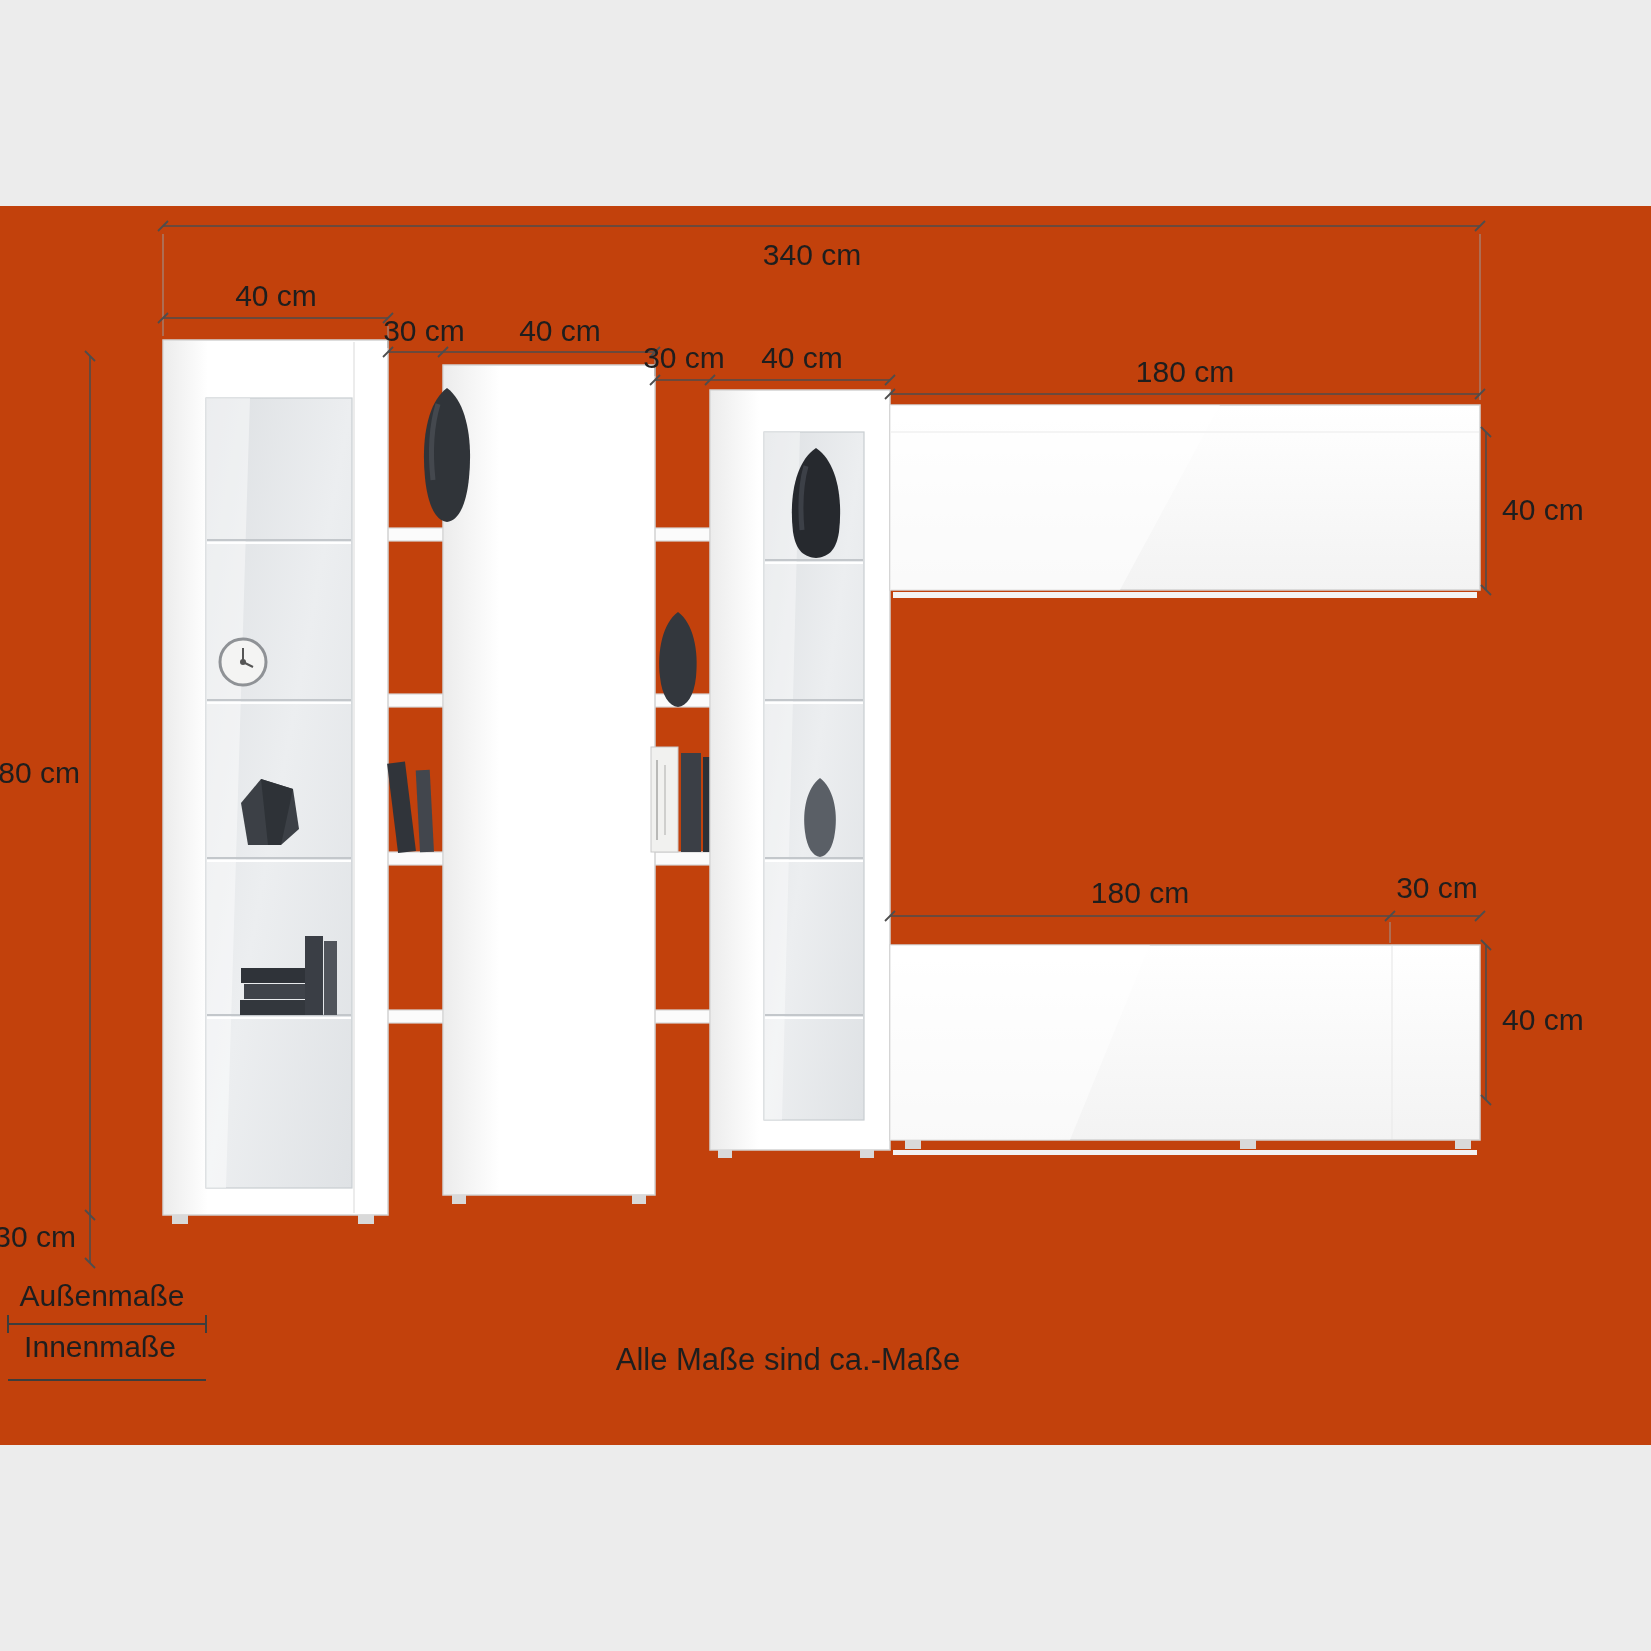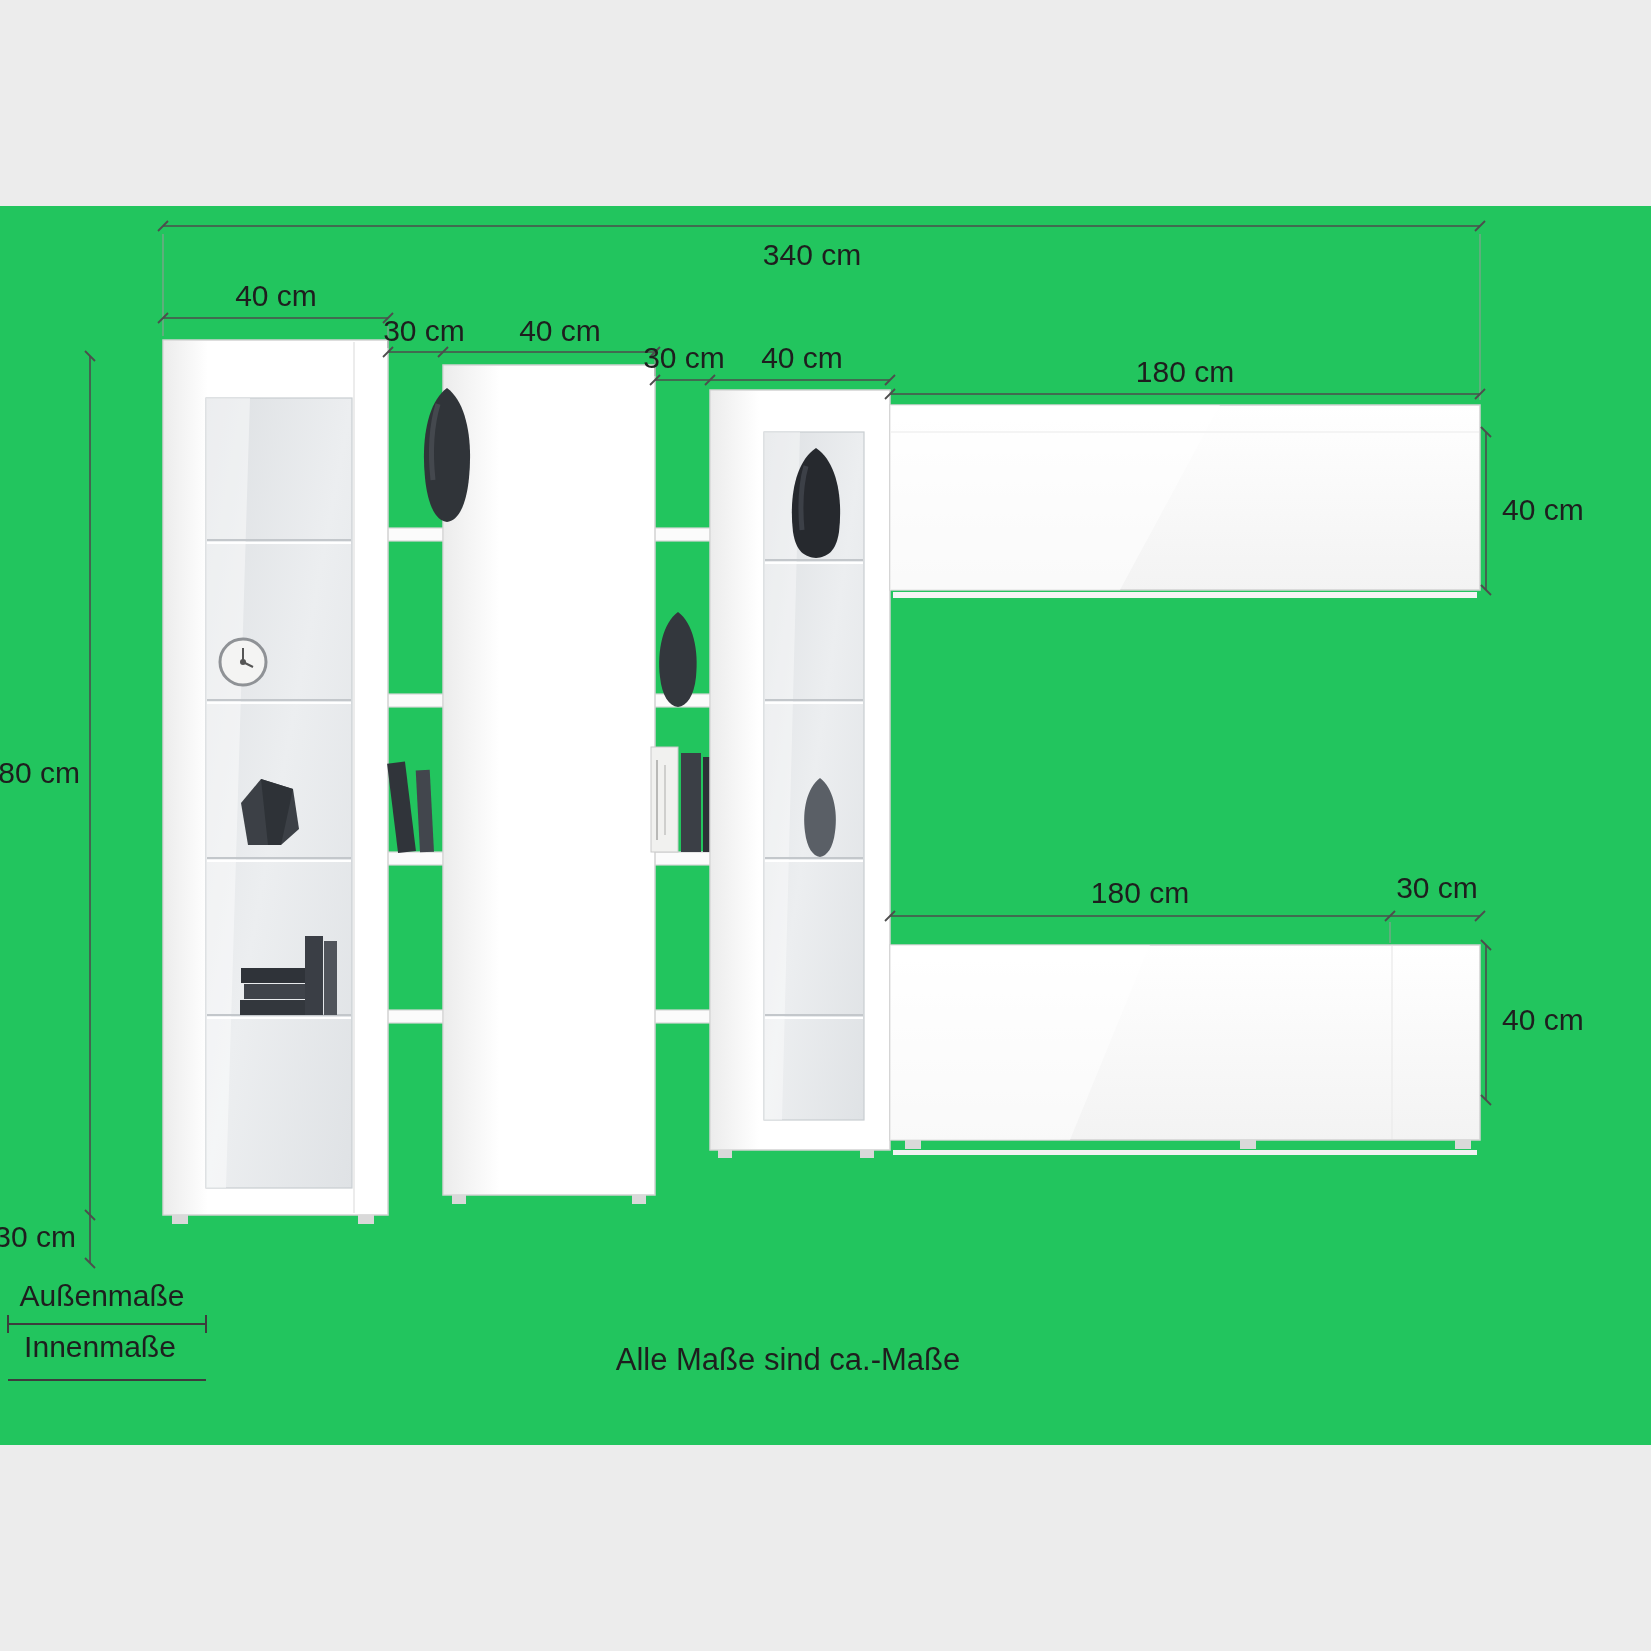--- a/index.html
+++ b/index.html
@@ -1,16 +1,16 @@
 <!DOCTYPE html>
 <html><head>
 <meta charset="utf-8">
 <style>
   html,body{margin:0;padding:0;background:#ffffff;}
-  .stage{position:relative;width:1651px;height:1651px;background:#22c55e;overflow:hidden;}
+  .stage{position:relative;width:1651px;height:1651px;background:#c2410c;overflow:hidden;}
   svg{display:block;}
   text{font-family:"Liberation Sans","DejaVu Sans",sans-serif;fill:#1e1e1e;}
   .dim-text{font-size:30px;}
   .legend-text{font-size:30px;}
   .footnote-text{font-size:31px;}
   .dim{stroke:#4d4d4d;stroke-width:1.6;fill:none;}
   .legline{stroke:#3d3d3d;stroke-width:2;fill:none;}
   .ext{stroke:#9a9a9a;stroke-width:1;fill:none;}
   .cab{fill:#ffffff;stroke:#d2d2d2;stroke-width:1.5;}
   .shelf{fill:#fbfbfb;stroke:#d7d7d7;stroke-width:1.2;}

